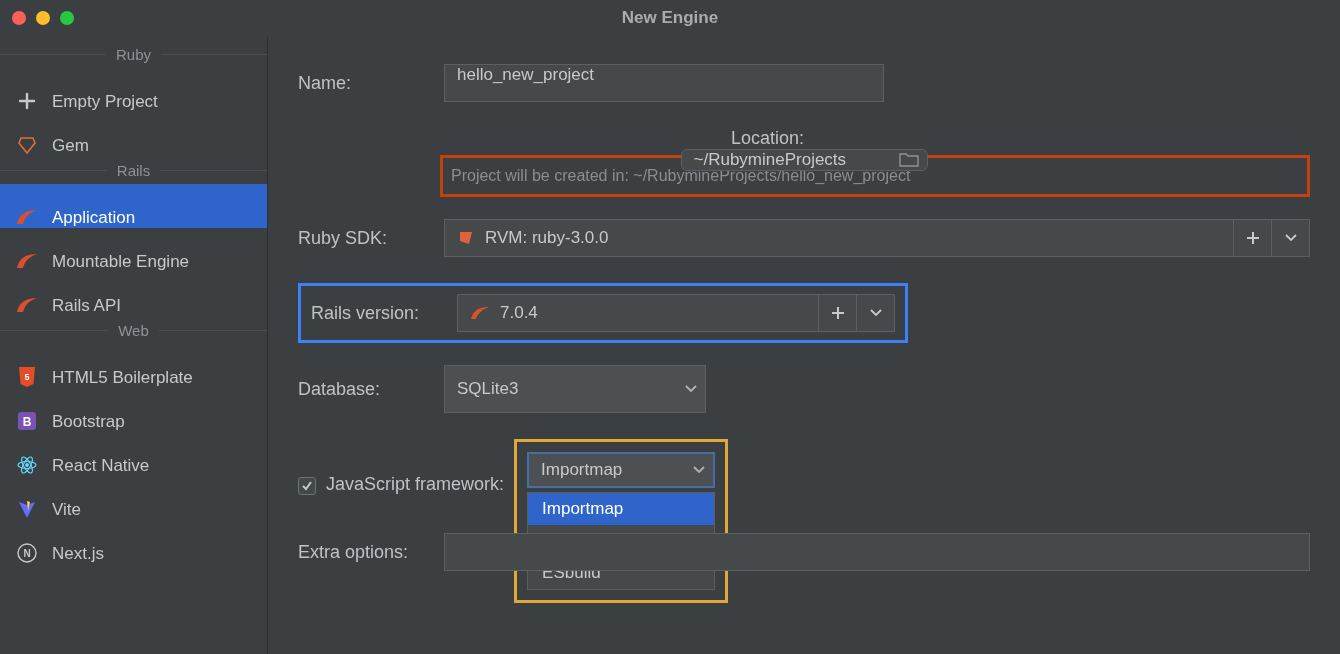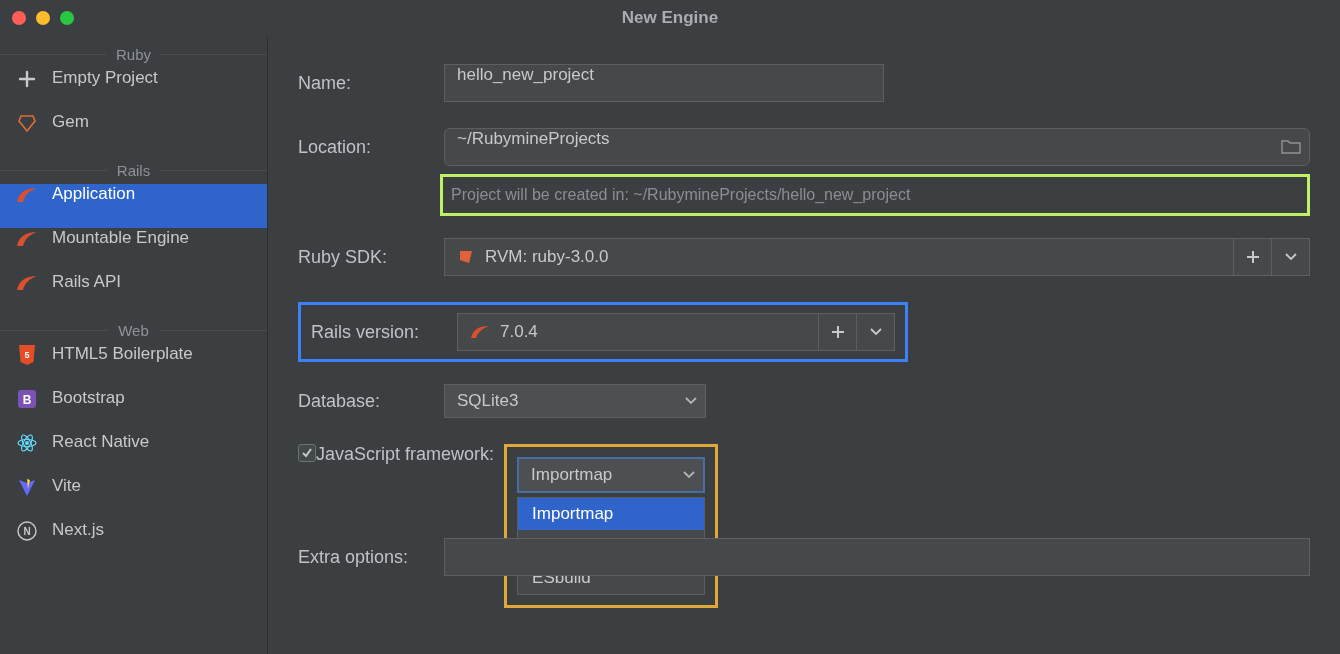--- a/index.html
+++ b/index.html
@@ -70,21 +70,21 @@
     flex: 1;
     height: 1px;
     background: #4b4d4f;
   }
   .group-label-row .txt {
     padding: 0 10px;
     color: #8e9297;
   }
   .nav-item {
     display: flex;
-    align-items: flex-start;
+    align-items: flex-end;
     height: 44px;
     padding: 0 16px;
     gap: 14px;
     color: #c7c9cc;
     cursor: default;
   }
   .nav-item.selected {
     background: #2f65ca;
     color: #ffffff;
   }
@@ -134,21 +134,21 @@
     width: 100%;
   }
   .browse-btn {
     position: absolute;
     right: 8px;
     top: 50%;
     transform: translateY(-50%);
     color: #7a7d80;
   }
   .hint-highlight {
-    border: 3px solid #bef264;
+    border: 3px solid #c2410c;
     padding: 8px 8px;
     margin-left: 142px;
     margin-top: -22px;
     margin-bottom: 12px;
     display: inline-block;
   }
   .hint-highlight span {
     color: #8a8d91;
     font-size: 16px;
   }
@@ -185,21 +185,21 @@
     margin-bottom: 22px;
   }
   .highlight-box .label {
     width: 132px;
     color: #bfc2c6;
     font-size: 18px;
   }
   .small-select {
     background: #4c5052;
     border: 1px solid #5c6063;
-    height: 34px;
+    height: 48px;
     display: flex;
     align-items: center;
     padding: 0 8px 0 12px;
     color: #c7c9cc;
     font-size: 17px;
   }
   .small-select .arrow {
     margin-left: auto;
     color: #b0b3b6;
   }
@@ -371,21 +371,21 @@
 
     <div class="main">
 
       <div class="form-row">
         <div class="label">Name:</div>
         <div class="text-input" style="width:440px;">
           <input type="text" value="hello_new_project" style="">
         </div>
       </div>
 
-      <div class="form-row" style="margin-bottom:30px;">
+      <div class="form-row" style="margin-bottom:6px;flex-direction:column;">
         <div class="label">Location:</div>
         <div class="text-input" style="flex:1;border-radius:6px;">
           <input type="text" value="~/RubymineProjects" style="">
           <span class="browse-btn">
             <svg width="20" height="16" viewBox="0 0 20 16">
                 <path d="M1 2h6l2 2h10v10H1V2z" fill="none" stroke="#8f9396" stroke-width="1.4"></path>
               </svg>
           </span>
         </div>
       </div>
@@ -449,21 +449,21 @@
             <svg width="12" height="8" viewBox="0 0 12 8">
                 <path d="M1 1l5 5 5-5" fill="none" stroke="#b0b3b6" stroke-width="1.8"></path>
               </svg>
           </span>
         </div>
       </div>
 
       <div class="form-row" style="align-items:flex-start;">
         <div style="width:146px;"></div>
         <div style="display:flex; align-items:flex-start; gap:10px; margin-left:-146px;">
-          <div style="display:flex; align-items:flex-start; gap:0; height:56px;">
+          <div style="display:flex; align-items:flex-end; gap:10px; height:56px;">
             <div class="checkbox">
               <svg width="12" height="12" viewBox="0 0 12 12">
                   <path d="M2 6l3 3 5-7" fill="none" stroke="#c7c9cc" stroke-width="2"></path>
                 </svg>
             </div>
             <span style="font-size:18px; color:#bfc2c6;">JavaScript framework:</span>
           </div>
           <div class="jsfw-area">
             <div class="small-select">
               <span>Importmap</span>

